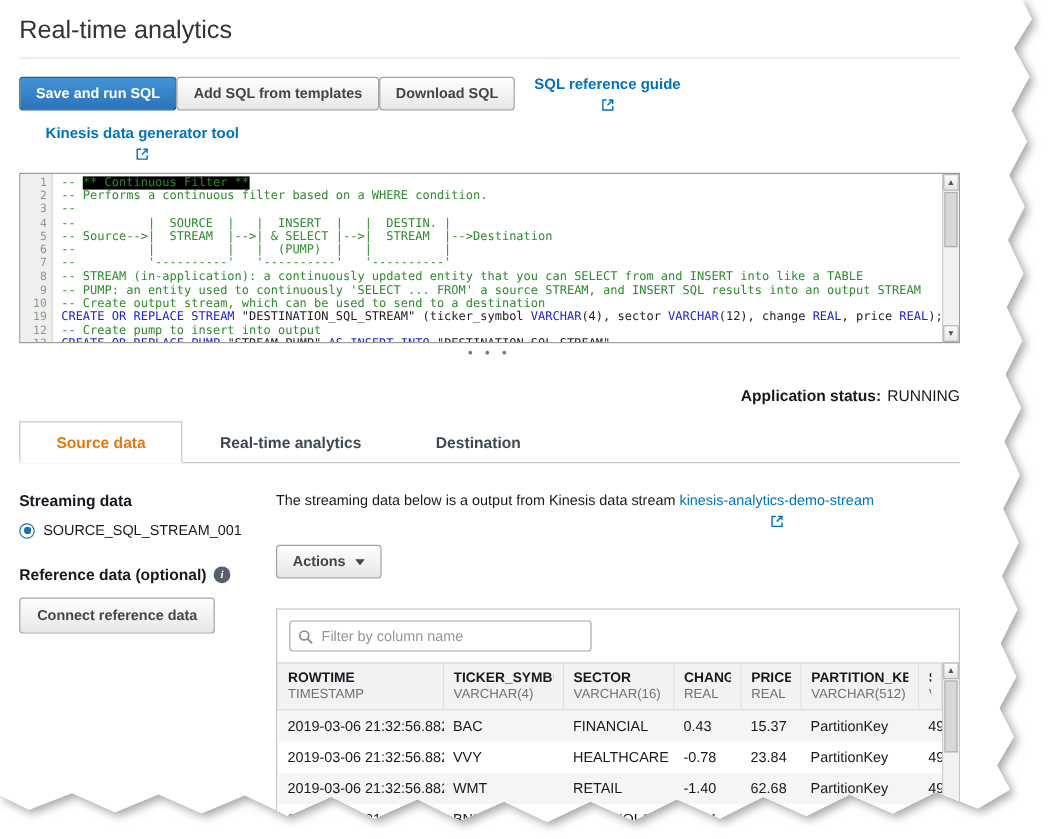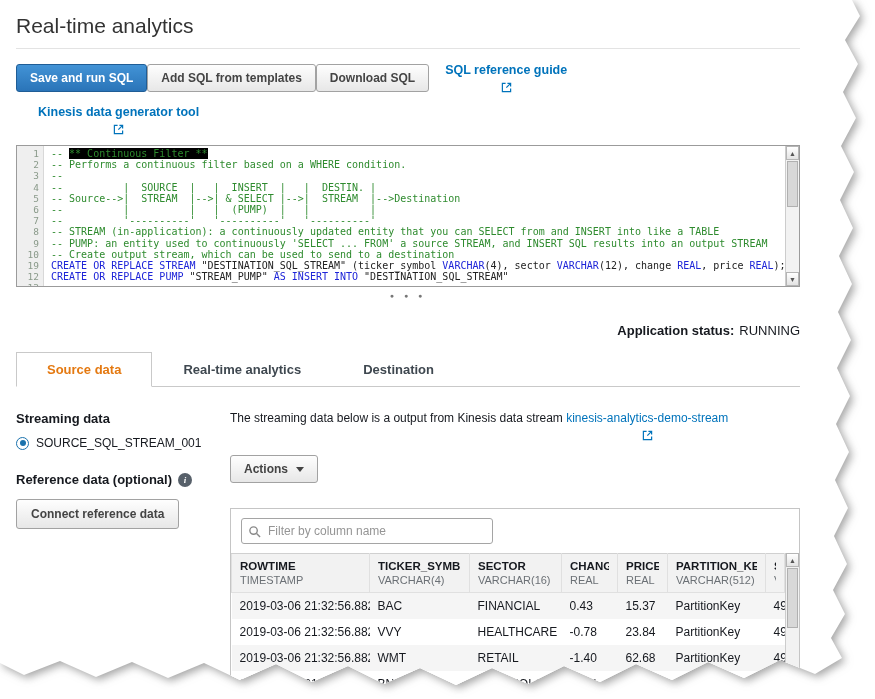--- a/index.html
+++ b/index.html
@@ -163,20 +163,21 @@
               <div class="cl"><span class="com">-- Performs a continuous filter based on a WHERE condition.</span></div>
               <div class="cl"><span class="com">--</span></div>
               <div class="cl"><span class="com">--          |  SOURCE  |   |  INSERT  |   |  DESTIN. |</span></div>
               <div class="cl"><span class="com">-- Source--&gt;|  STREAM  |--&gt;| &amp; SELECT |--&gt;|  STREAM  |--&gt;Destination</span></div>
               <div class="cl"><span class="com">--          |          |   |  (PUMP)  |   |          |</span></div>
               <div class="cl"><span class="com">--          '----------'   '----------'   '----------'</span></div>
               <div class="cl"><span class="com">-- STREAM (in-application): a continuously updated entity that you can SELECT from and INSERT into like a TABLE</span></div>
               <div class="cl"><span class="com">-- PUMP: an entity used to continuously 'SELECT ... FROM' a source STREAM, and INSERT SQL results into an output STREAM</span></div>
               <div class="cl"><span class="com">-- Create output stream, which can be used to send to a destination</span></div>
               <div class="cl"><span class="kw">CREATE OR REPLACE STREAM </span><span class="id">"DESTINATION_SQL_STREAM"</span><span> (ticker_symbol </span><span class="kw">VARCHAR</span><span>(4), sector </span><span class="kw">VARCHAR</span><span>(12), change </span><span class="kw">REAL</span><span>, price </span><span class="kw">REAL</span><span>);</span></div>
+              <div class="cl"><span class="com">-- Create pump to insert into output</span></div>
               <div class="cl"><span class="kw">CREATE OR REPLACE PUMP </span><span class="id">"STREAM_PUMP"</span><span class="kw"> AS INSERT INTO </span><span class="id">"DESTINATION_SQL_STREAM"</span></div>
             </div>
       <div class="vscroll">
         <div class="sarrow">▲</div>
         <div class="sthumb"></div>
         <div class="sarrow bottom">▼</div>
       </div>
     </div>
     <div class="dots">● ● ●</div>
 

